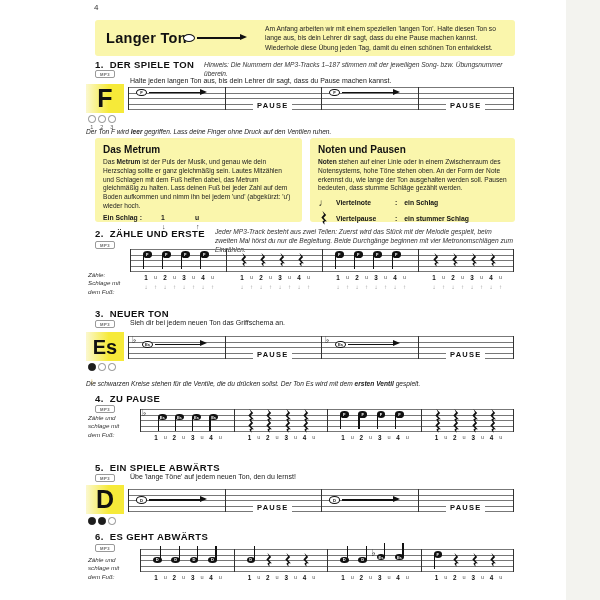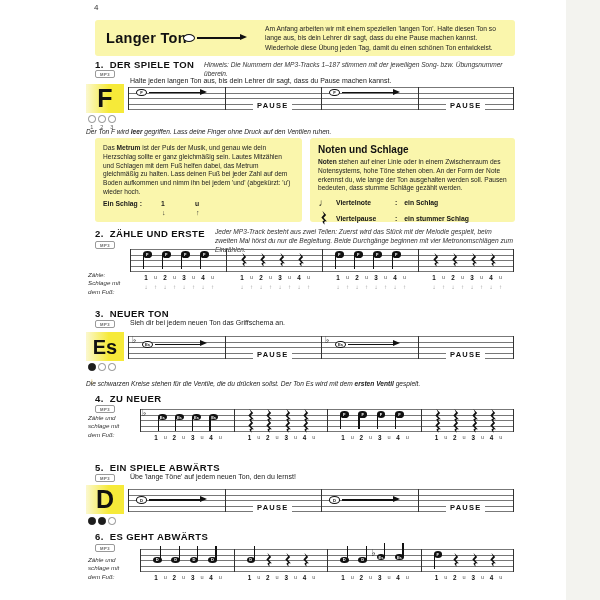--- a/index.html
+++ b/index.html
@@ -115,35 +115,36 @@
 <div class="abs fnums" style="left:88px;top:124px">
   <span>1</span>
   <span>2</span>
   <span>3</span>
 </div>
 <div class="abs footnote" style="left:86px;top:128px">
   <span>Der Ton F wird </span><b>leer</b><span> gegriffen. Lass deine Finger ohne Druck auf den Ventilen ruhen.</span>
 </div>
 
 <div class="abs yellow-box" style="left:95px;top:138px;width:207px;height:84px;padding:6px 8px;box-sizing:border-box">
+  <div class="box-title">Das Metrum</div>
   <div class="box-body">
     <span>Das </span><b>Metrum</b><span> ist der Puls der Musik, und genau wie dein Herzschlag sollte er ganz gleichmäßig sein. Lautes Mitzählen und Schlagen mit dem Fuß helfen dabei, das Metrum gleichmäßig zu halten. Lass deinen Fuß bei jeder Zahl auf dem Boden aufkommen und nimm ihn bei jedem 'und' (abgekürzt: 'u') wieder hoch.</span>
   </div>
   <div class="beat-row">
     <span class="b1">Ein Schlag :</span>
     <span class="b2">1</span>
     <span class="b3">u</span>
   </div>
   <div class="arrow-row">
     <span class="a1">↓</span>
     <span class="a2">↑</span>
   </div>
 </div>
 <div class="abs yellow-box" style="left:310px;top:138px;width:205px;height:84px;padding:6px 8px;box-sizing:border-box">
-  <div class="box-title">Noten und Schlage</div>
+  <div class="box-title">Noten und Pausen</div>
   <div class="box-body">
     <b>Noten</b><span> stehen auf einer Linie oder in einem Zwischenraum des Notensystems, hohe Töne stehen oben. An der Form der Note erkennst du, wie lange der Ton ausgehalten werden soll. Pausen bedeuten, dass stumme Schläge gezählt werden.</span>
   </div>
   <div class="defrow">
     <span class="sym" style="font-size:10px">♩</span>
     <span class="nm">Viertelnote</span>
     <span>:</span>
     <span>ein Schlag</span>
   </div>
   <div class="defrow">
@@ -341,21 +342,21 @@
     <span class="fcirc"></span>
   </div>
 <div class="abs" style="left:88px;top:370px">
   <span class="valve-marker">↓</span>
 </div>
 <div class="abs footnote" style="left:86px;top:380px">
   <span>Die schwarzen Kreise stehen für die Ventile, die du drücken sollst. Der Ton Es wird mit dem </span><b>ersten Ventil</b><span> gespielt.</span>
 </div>
 
 <div class="abs sec-title" style="left:95px;top:393px">
-  <span class="sec-num">4.</span><span>ZU NEUER</span>
+  <span class="sec-num">4.</span><span>ZU PAUSE</span>
 </div>
 <div class="abs mp3" style="left:95px;top:405px">MP3</div>
 <div class="abs slabel" style="left:88px;top:414px">
   <span>Zähle und</span>
   <span>schlage mit</span>
   <span>dem Fuß:</span>
 </div>
 <div class="staff" style="left:140px;top:409px;width:374px;height:22px">
     <div class="sline" style="top: 0px;"></div>
     <div class="sline" style="top: 5.5px;"></div>

